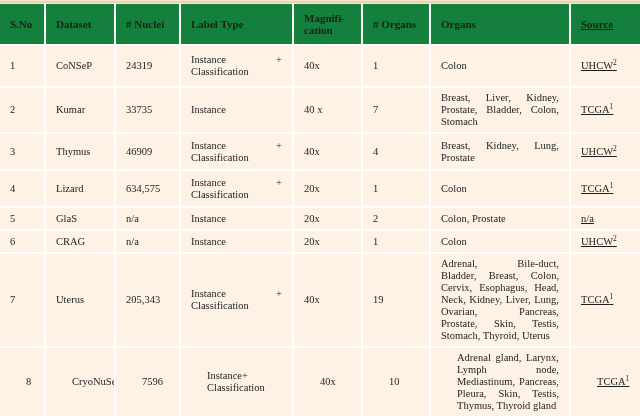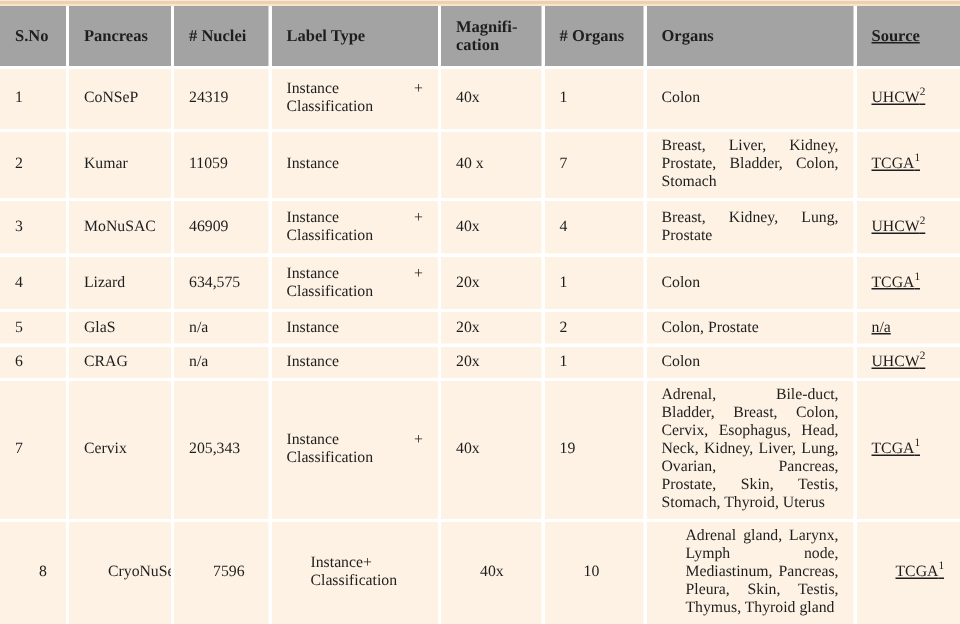--- a/index.html
+++ b/index.html
@@ -31,21 +31,21 @@
     text-align: left;
     font-size: 10.5px;
     line-height: 12px;
     overflow: hidden;
   }
   table.ds th:first-child, table.ds td:first-child { border-left: 0; }
   table.ds th:last-child,  table.ds td:last-child  { border-right: 0; text-decoration: underline; }
   table.ds thead th { border-top: 0; }
   table.ds tbody tr:last-child td { border-bottom: 0; padding-left: 26px; }
   table.ds thead th {
-    background: #a3a3a3;
+    background: #15803d;
     font-weight: bold;
     font-size: 11px;
     height: 32px;
   }
   table.ds tbody td {
     background: #fdf2e4;
   }
   table.ds td.justify {
     text-align: justify;
   }
@@ -78,21 +78,21 @@
         <col style="width:65px">
         <col style="width:113px">
       <col style="width:69px">
         <col style="width:68px">
         <col style="width:140px">
         <col style="width:70px">
     </colgroup>
     <thead>
       <tr>
         <th>S.No</th>
-        <th>Pancreas</th>
+        <th>Dataset</th>
         <th># Nuclei</th>
         <th>Label Type</th>
         <th>Magnifi-cation</th>
         <th class="nowrap"># Organs</th>
         <th>Organs</th>
         <th>Source</th>
       </tr>
     </thead>
     <tbody id="tbody">
         <tr>
@@ -101,30 +101,30 @@
           <td>24319</td>
           <td class="justify">Instance + Classification</td>
           <td>40x</td>
           <td>1</td>
           <td class="justify">Colon</td>
           <td><span>UHCW</span><sup>2</sup></td>
         </tr>
         <tr>
           <td>2</td>
           <td>Kumar</td>
-          <td>11059</td>
+          <td>33735</td>
           <td class="justify">Instance</td>
           <td>40 x</td>
           <td>7</td>
           <td class="justify">Breast, Liver, Kidney, Prostate, Bladder, Colon, Stomach</td>
           <td><span>TCGA</span><sup>1</sup></td>
         </tr>
         <tr>
           <td>3</td>
-          <td>MoNuSAC</td>
+          <td>Thymus</td>
           <td>46909</td>
           <td class="justify">Instance + Classification</td>
           <td>40x</td>
           <td>4</td>
           <td class="justify">Breast, Kidney, Lung, Prostate</td>
           <td><span>UHCW</span><sup>2</sup></td>
         </tr>
         <tr>
           <td>4</td>
           <td>Lizard</td>
@@ -150,21 +150,21 @@
           <td>CRAG</td>
           <td>n/a</td>
           <td class="justify">Instance</td>
           <td>20x</td>
           <td>1</td>
           <td class="justify">Colon</td>
           <td><span>UHCW</span><sup>2</sup></td>
         </tr>
         <tr>
           <td>7</td>
-          <td>Cervix</td>
+          <td>Uterus</td>
           <td>205,343</td>
           <td class="justify">Instance + Classification</td>
           <td>40x</td>
           <td>19</td>
           <td class="justify">Adrenal, Bile-duct, Bladder, Breast, Colon, Cervix, Esophagus, Head, Neck, Kidney, Liver, Lung, Ovarian, Pancreas, Prostate, Skin, Testis, Stomach, Thyroid, Uterus</td>
           <td><span>TCGA</span><sup>1</sup></td>
         </tr>
         <tr>
           <td>8</td>
           <td>CryoNuSeg</td>

